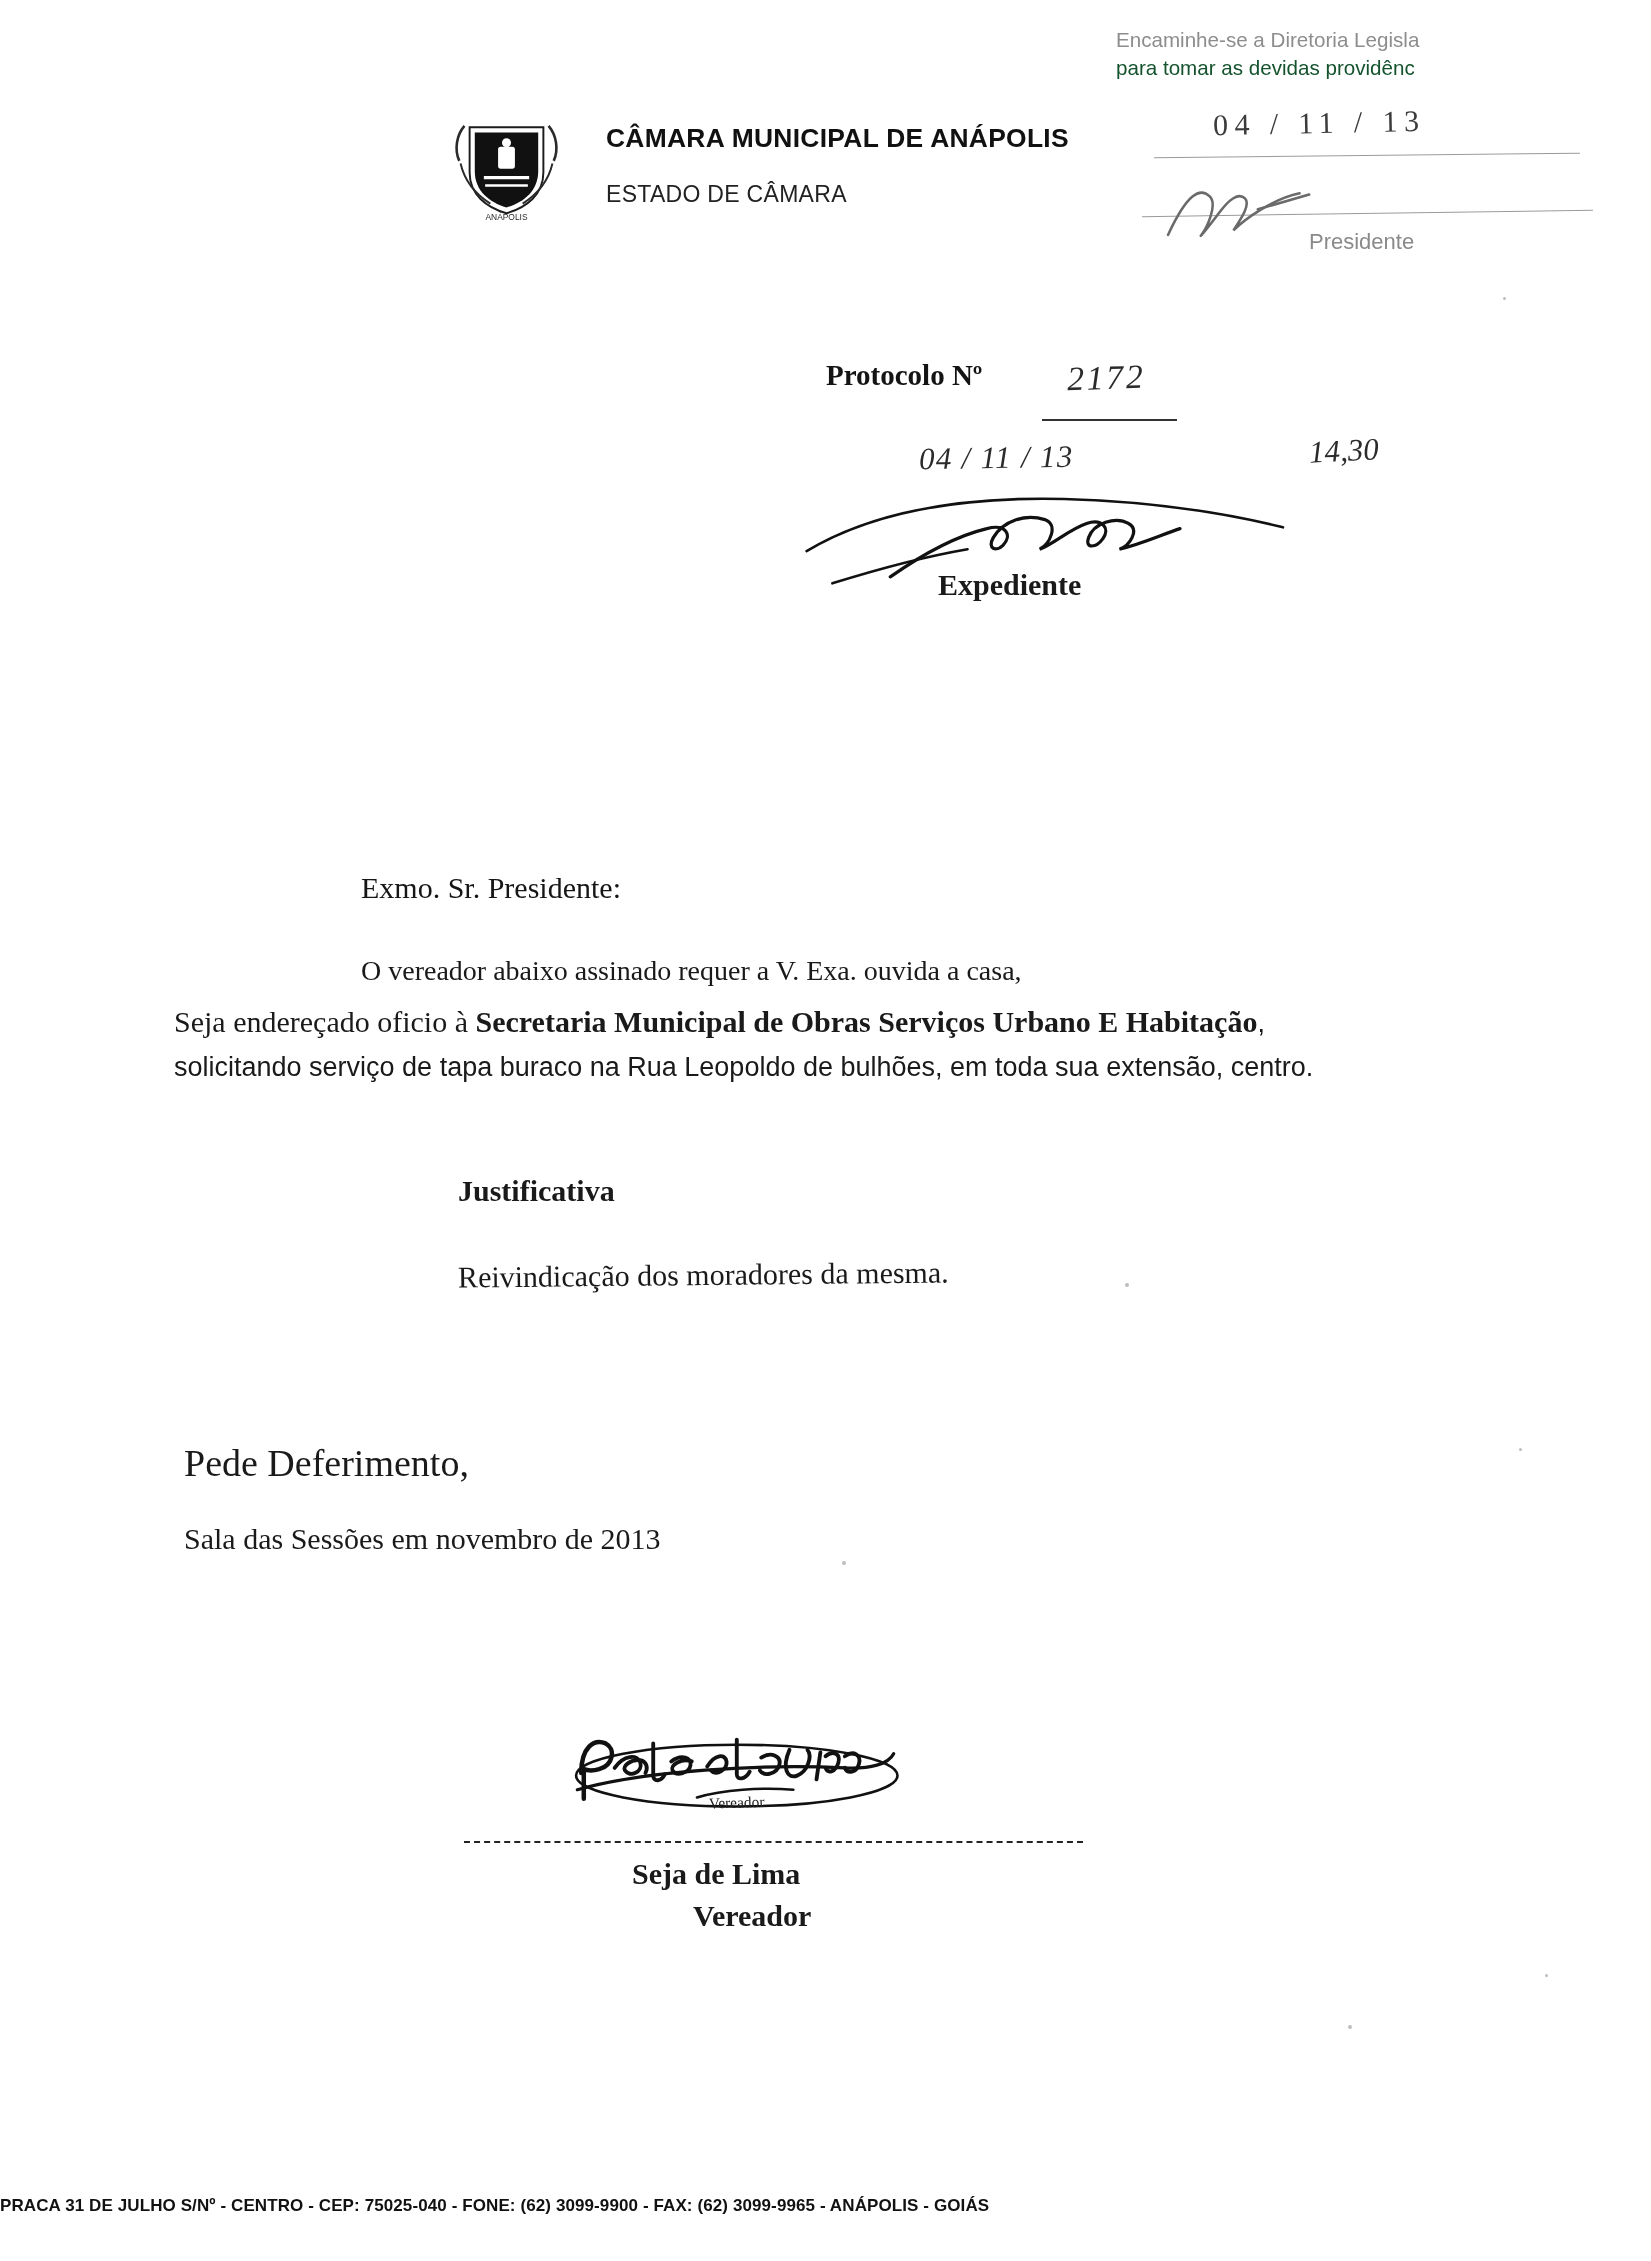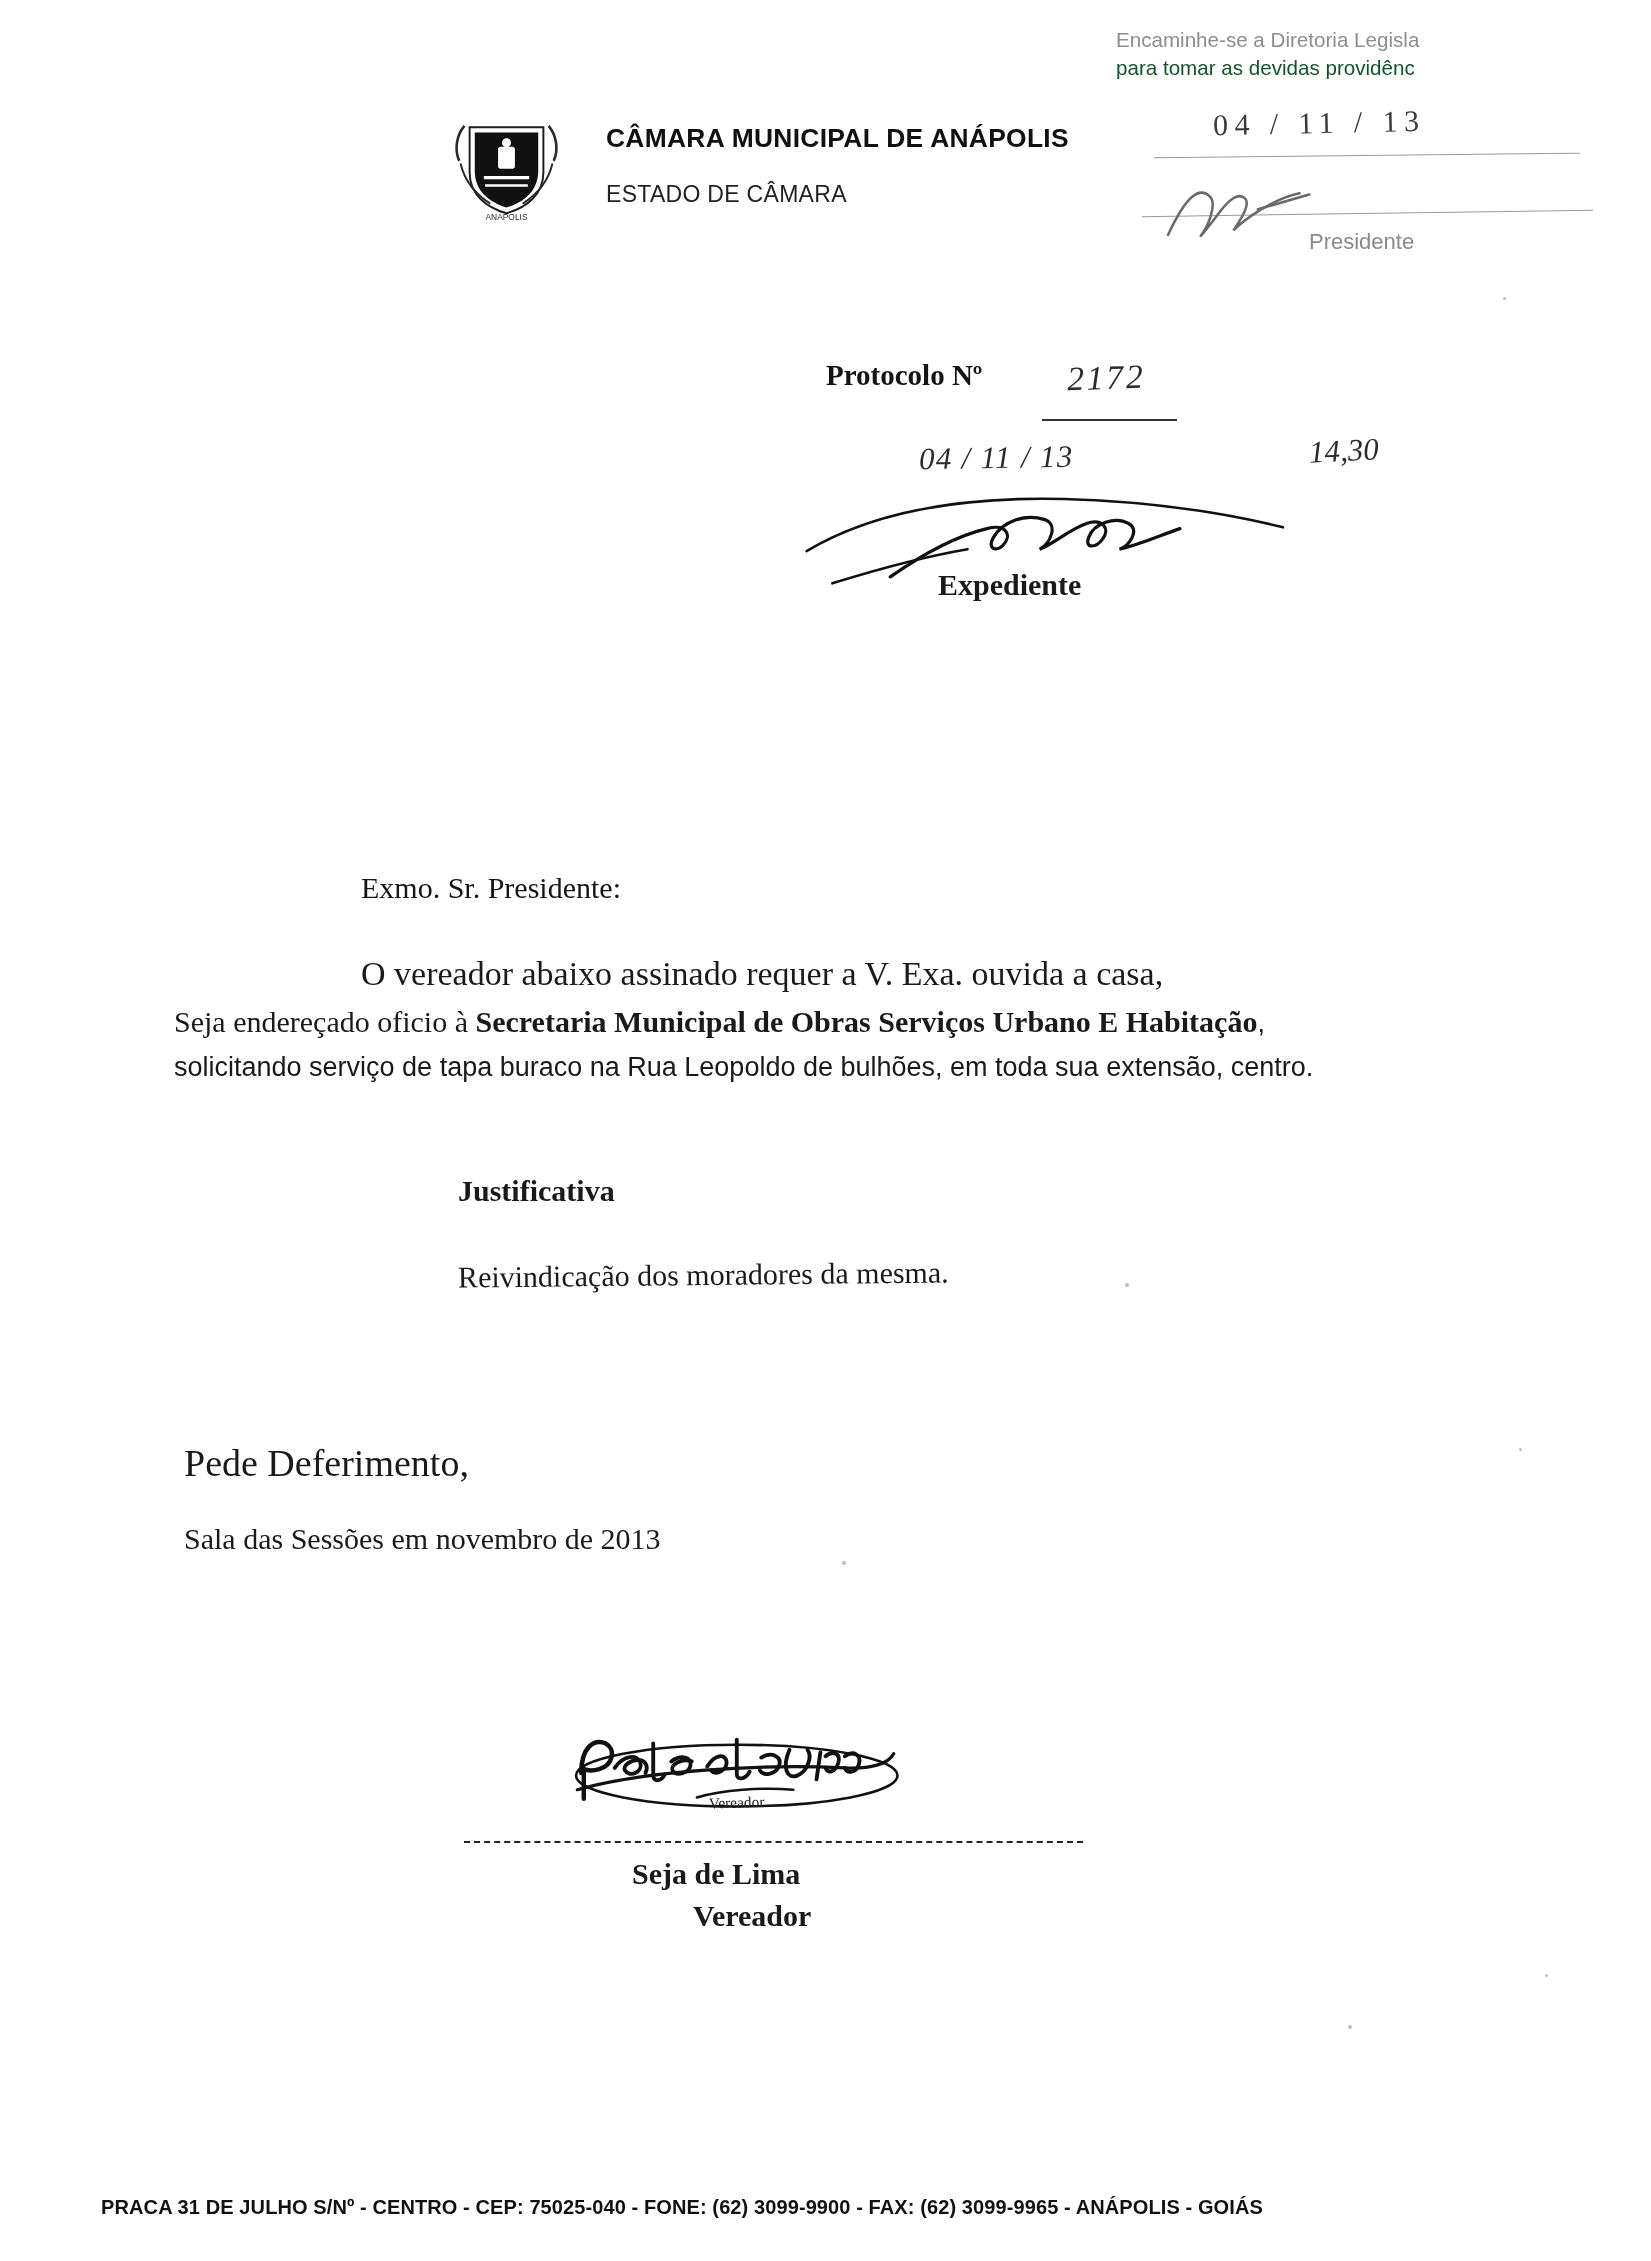--- a/index.html
+++ b/index.html
@@ -132,21 +132,21 @@
   }
 
   
   #addressee {
     left: 361px; top: 871px;
     font-size: 30px;
     color: #161616;
   }
   #body-par-1 {
     left: 361px; top: 955px;
-    font-size: 34px;
+    font-size: 28px;
   }
   #body-par-2 {
     left: 174px; top: 1000px;
     width: 1206px;
     font-size: 30px;
     line-height: 1.45;
   }
   #body-par-2 .b { font-weight: bold; }
   #body-par-2 .thin { font-family: "Liberation Sans", sans-serif; font-size: 27px; }
   #justificativa-heading {
@@ -187,24 +187,23 @@
   #signer-role {
     left: 693px; top: 1899px;
     font-size: 30px;
     font-weight: bold;
   }
 
   
   #footer {
     left: 0; top: 2196px;
     width: 1364px;
-    text-align: center;
-    font-family: "Liberation Sans", sans-serif;
-    font-weight: bold;
-    font-size: 20px;
+    font-family: "Liberation Sans", sans-serif;
+    font-weight: bold;
+    font-size: 17px;
     letter-spacing: 0.1px;
     color: #111;
   }
 
   
   .speckle { position: absolute; background: #bdbdbd; border-radius: 50%; }
 </style>
 </head>
 <body>
 

